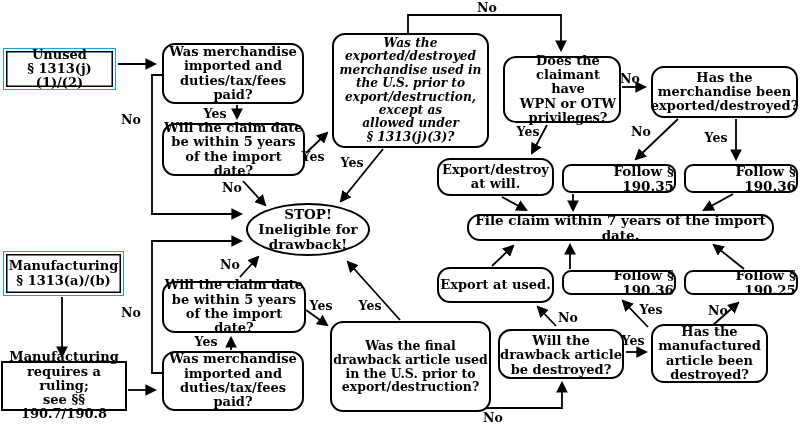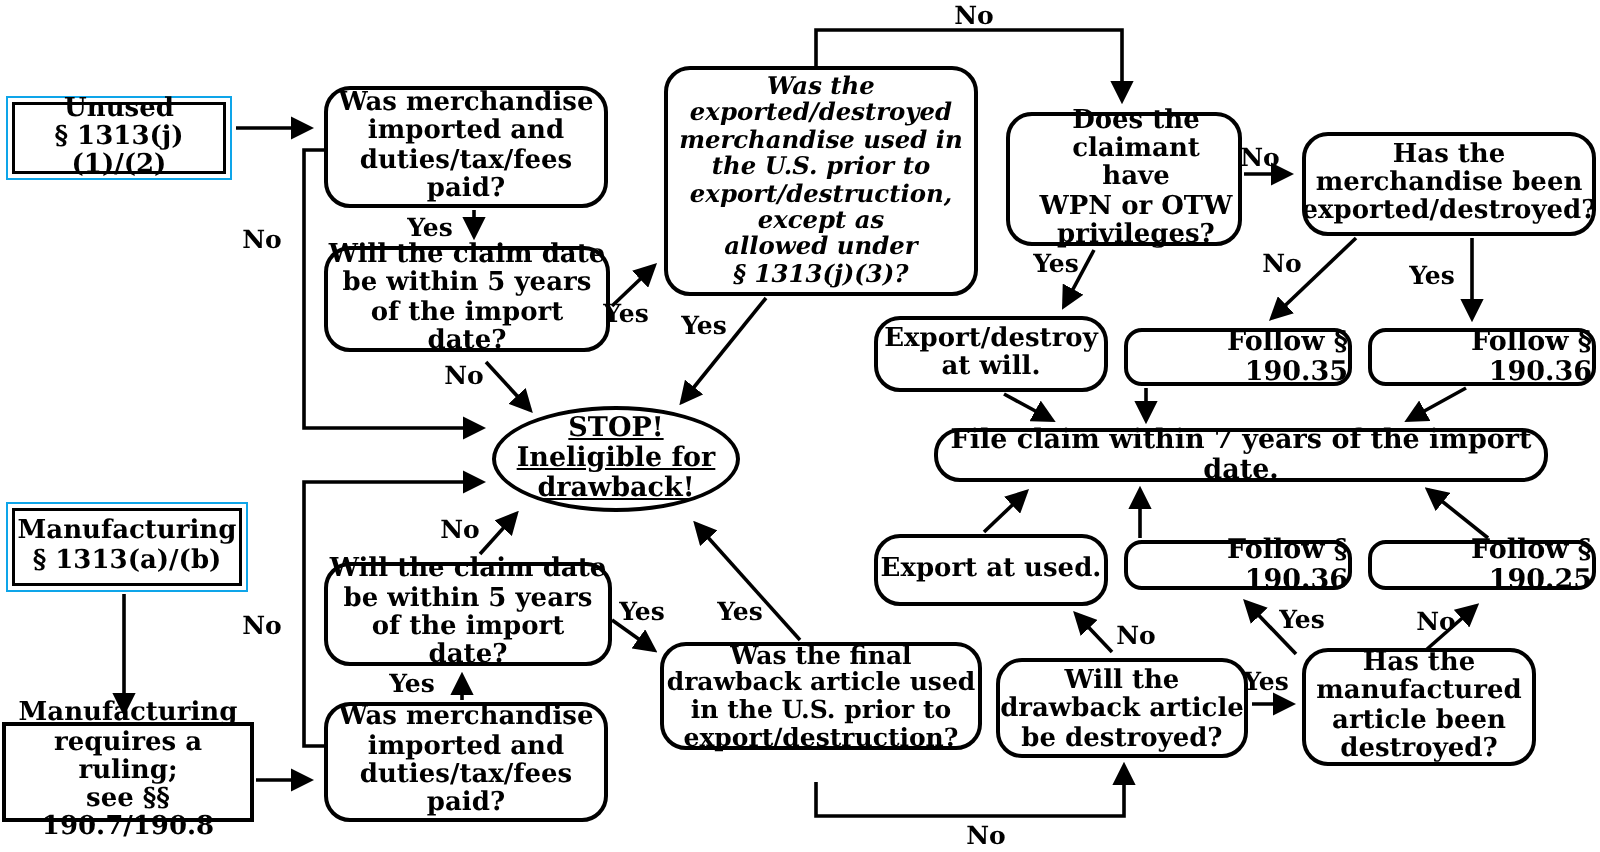--- a/index.html
+++ b/index.html
@@ -14,21 +14,21 @@
     border:2px solid #000;border-radius:13px;
     display:flex;align-items:center;justify-content:center;
     text-align:center;font-weight:bold;color:#000;
   }
   .node span{white-space:pre-line;line-height:1.1;}
   .sq{border-radius:0;}
   .entry{
     border:1px solid #0ea5e9;border-radius:0;
     box-shadow: inset 0 0 0 2px #fff, inset 0 0 0 3.5px #000;
   }
-  .ellipse{border-radius:50%;text-decoration:underline;}
+  .ellipse{border-radius:50%;}
   .small-r{border-radius:9px;text-align:right;}
   .lbl{
     position:absolute;transform:translate(-50%,-50%);
     font-weight:bold;font-size:12.5px;color:#000;background:transparent;
     line-height:1;
   }
   .fs12{font-size:12.2px;font-style:italic;}.fs125{font-size:12.5px;}
   .fs13{font-size:13px;}.fs135{font-size:13.5px;}
 </style>
 </head>
@@ -155,21 +155,21 @@
     <span>Will the
 drawback article
 be destroyed?</span>
   </div>
   <div class="node fs13" style="left:651px;top:324px;width:117px;height:59px;">
     <span>Has the
 manufactured
 article been
 destroyed?</span>
   </div>
-  <div class="node fs125" style="left:330px;top:321px;width:161px;height:54px;">
+  <div class="node fs125" style="left:330px;top:321px;width:161px;height:91px;">
     <span>Was the final
 drawback article used
 in the U.S. prior to
 export/destruction?</span>
   </div>
   <div class="node fs13" style="left:162px;top:281px;width:144px;height:52px;">
     <span>Will the claim date
 be within 5 years
 of the import date?</span>
   </div>

